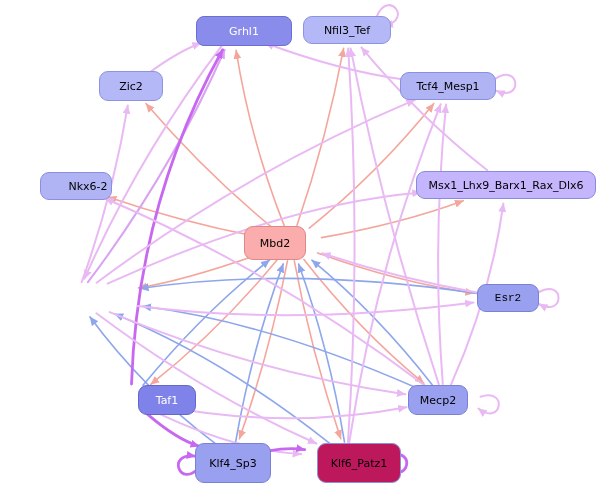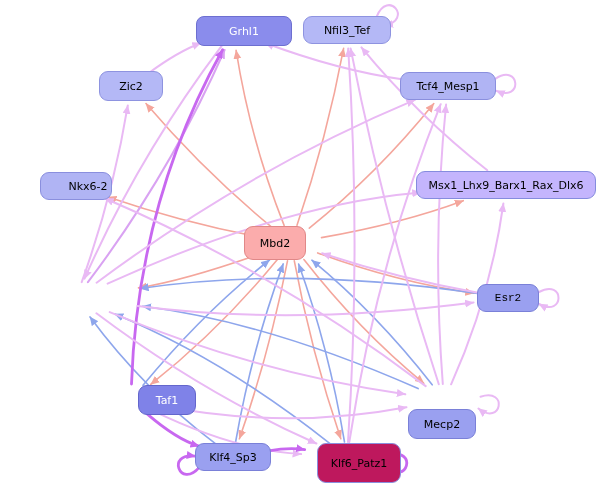--- a/index.html
+++ b/index.html
@@ -124,17 +124,17 @@
   <div class="node-layer">
       <div class="node" style="left: 196px; top: 16px; width: 96px; height: 30px; background: rgb(138, 140, 236); border-color: rgb(109, 111, 208); color: rgb(255, 255, 255); border-radius: 8px;">Grhl1</div>
       <div class="node" style="left: 303px; top: 16px; width: 88px; height: 28px; background: rgb(180, 184, 246); border-color: rgb(142, 147, 224); color: rgb(0, 0, 0);">Nfil3_Tef</div>
       <div class="node" style="left: 99px; top: 71px; width: 64px; height: 30px; background: rgb(180, 184, 246); border-color: rgb(142, 147, 224); color: rgb(0, 0, 0);">Zic2</div>
       <div class="node" style="left: 400px; top: 72px; width: 96px; height: 28px; background: rgb(176, 180, 244); border-color: rgb(138, 143, 222); color: rgb(0, 0, 0);">Tcf4_Mesp1</div>
       <div class="node" style="left: 40px; top: 172px; width: 72px; height: 28px; background: rgb(176, 180, 244); border-color: rgb(138, 143, 222); color: rgb(0, 0, 0); padding-left: 24px;">Nkx6-2</div>
       <div class="node" style="left: 416px; top: 171px; width: 180px; height: 28px; background: #c4b5fd; border-color: rgb(133, 140, 222); color: rgb(0, 0, 0);">Msx1_Lhx9_Barx1_Rax_Dlx6</div>
       <div class="node" style="left: 244px; top: 226px; width: 62px; height: 34px; background: rgb(251, 172, 172); border-color: rgb(224, 136, 136); color: rgb(0, 0, 0);">Mbd2</div>
       <div class="node" style="left: 477px; top: 284px; width: 62px; height: 28px; background: rgb(154, 160, 240); border-color: rgb(122, 128, 216); color: rgb(0, 0, 0); font-family: Liberation Mono, monospace;">Esr2</div>
       <div class="node" style="left: 102px; top: 385px; width: 58px; height: 30px; background: rgb(127, 130, 232); border-color: rgb(99, 102, 204); color: rgb(255, 255, 255); margin-left: 36px;">Taf1</div>
-      <div class="node" style="left: 408px; top: 385px; width: 68px; height: 30px; background: rgb(154, 160, 240); border-color: rgb(122, 128, 216); color: rgb(0, 0, 0); margin-top: 24px;">Mecp2</div>
-      <div class="node" style="left: 195px; top: 443px; width: 76px; height: 28px; background: rgb(154, 160, 240); border-color: rgb(122, 128, 216); color: rgb(0, 0, 0);">Klf4_Sp3</div>
+      <div class="node" style="left: 408px; top: 385px; width: 60px; height: 30px; background: rgb(154, 160, 240); border-color: rgb(122, 128, 216); color: rgb(0, 0, 0);">Mecp2</div>
+      <div class="node" style="left: 195px; top: 443px; width: 76px; height: 40px; background: rgb(154, 160, 240); border-color: rgb(122, 128, 216); color: rgb(0, 0, 0);">Klf4_Sp3</div>
       <div class="node" style="left: 305px; top: 443px; width: 84px; height: 40px; background: #be185d; border-color: rgb(138, 143, 222); color: rgb(0, 0, 0); margin-left: 12px;">Klf6_Patz1</div>
     </div>
 </div>
 
 </body></html>

